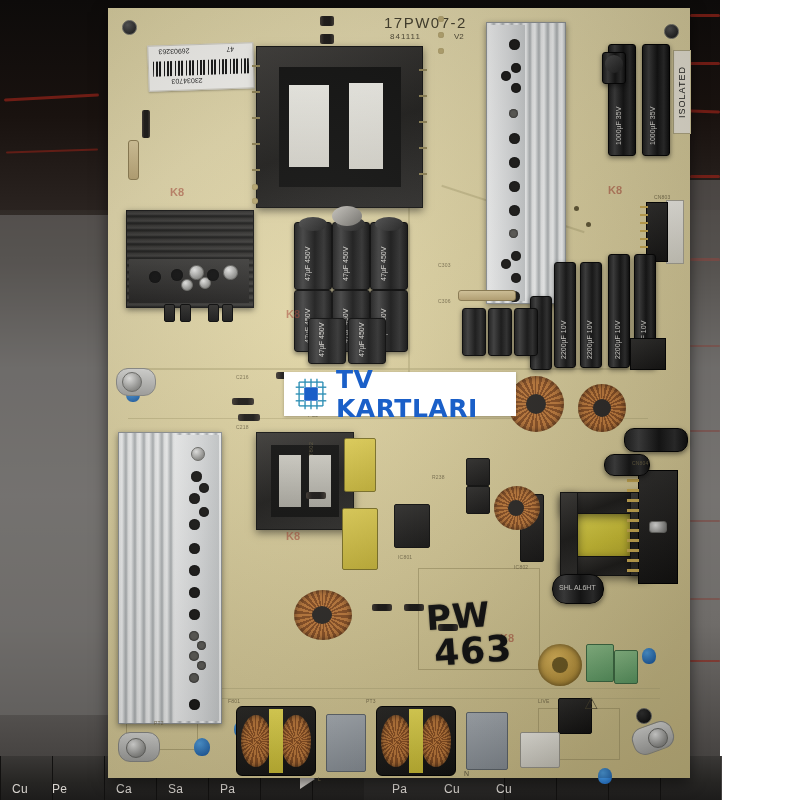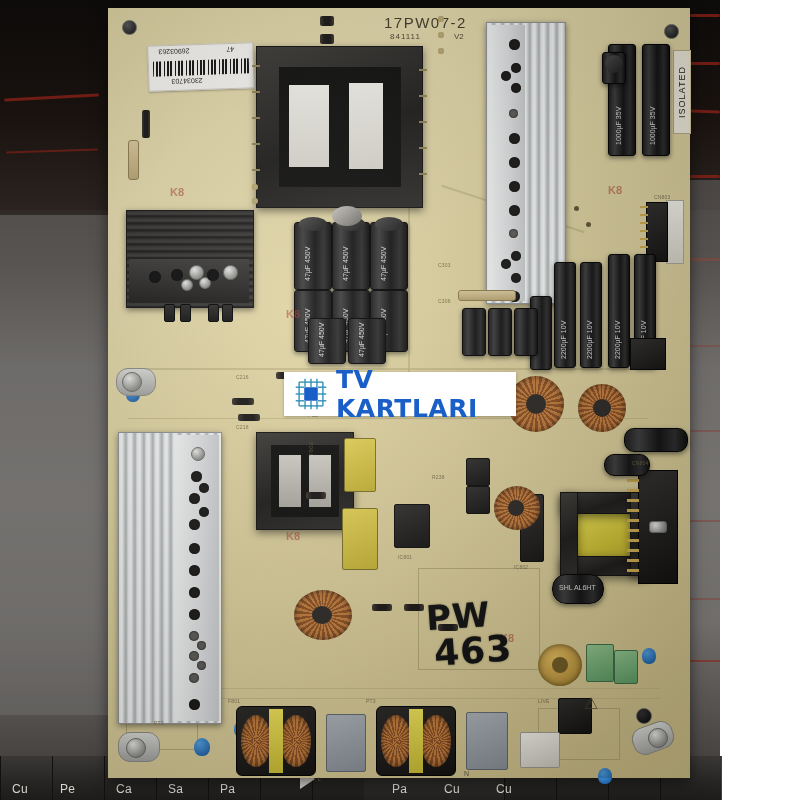--- a/index.html
+++ b/index.html
@@ -160,21 +160,21 @@
     <div class="key" style="left:208px;width:52px;"></div>
     <div class="key" style="left:260px;width:52px;"></div>
     <div class="key" style="left:312px;width:52px;"></div>
     <div class="kbspace" style="left:364px;width:140px;"></div>
     <div class="key" style="left:504px;width:52px;"></div>
     <div class="key" style="left:556px;width:52px;"></div>
     <div class="key" style="left:608px;width:52px;"></div>
     <div class="key" style="left:660px;width:60px;"></div>
 
     <div class="keylabel" style="left:12px;">Cu</div>
-    <div class="keylabel" style="left:60px;">Pe</div>
+    <div class="keylabel" style="left:52px;">Pe</div>
     <div class="keylabel" style="left:116px;">Ca</div>
     <div class="keylabel" style="left:168px;">Sa</div>
     <div class="keylabel" style="left:220px;">Pa</div>
     <div class="kbplay" style="left:300px;"></div>
     <div class="keylabel" style="left:392px;">Pa</div>
     <div class="keylabel" style="left:444px;">Cu</div>
     <div class="keylabel" style="left:496px;">Cu</div>
   </div>
 
   <div class="pcb">

